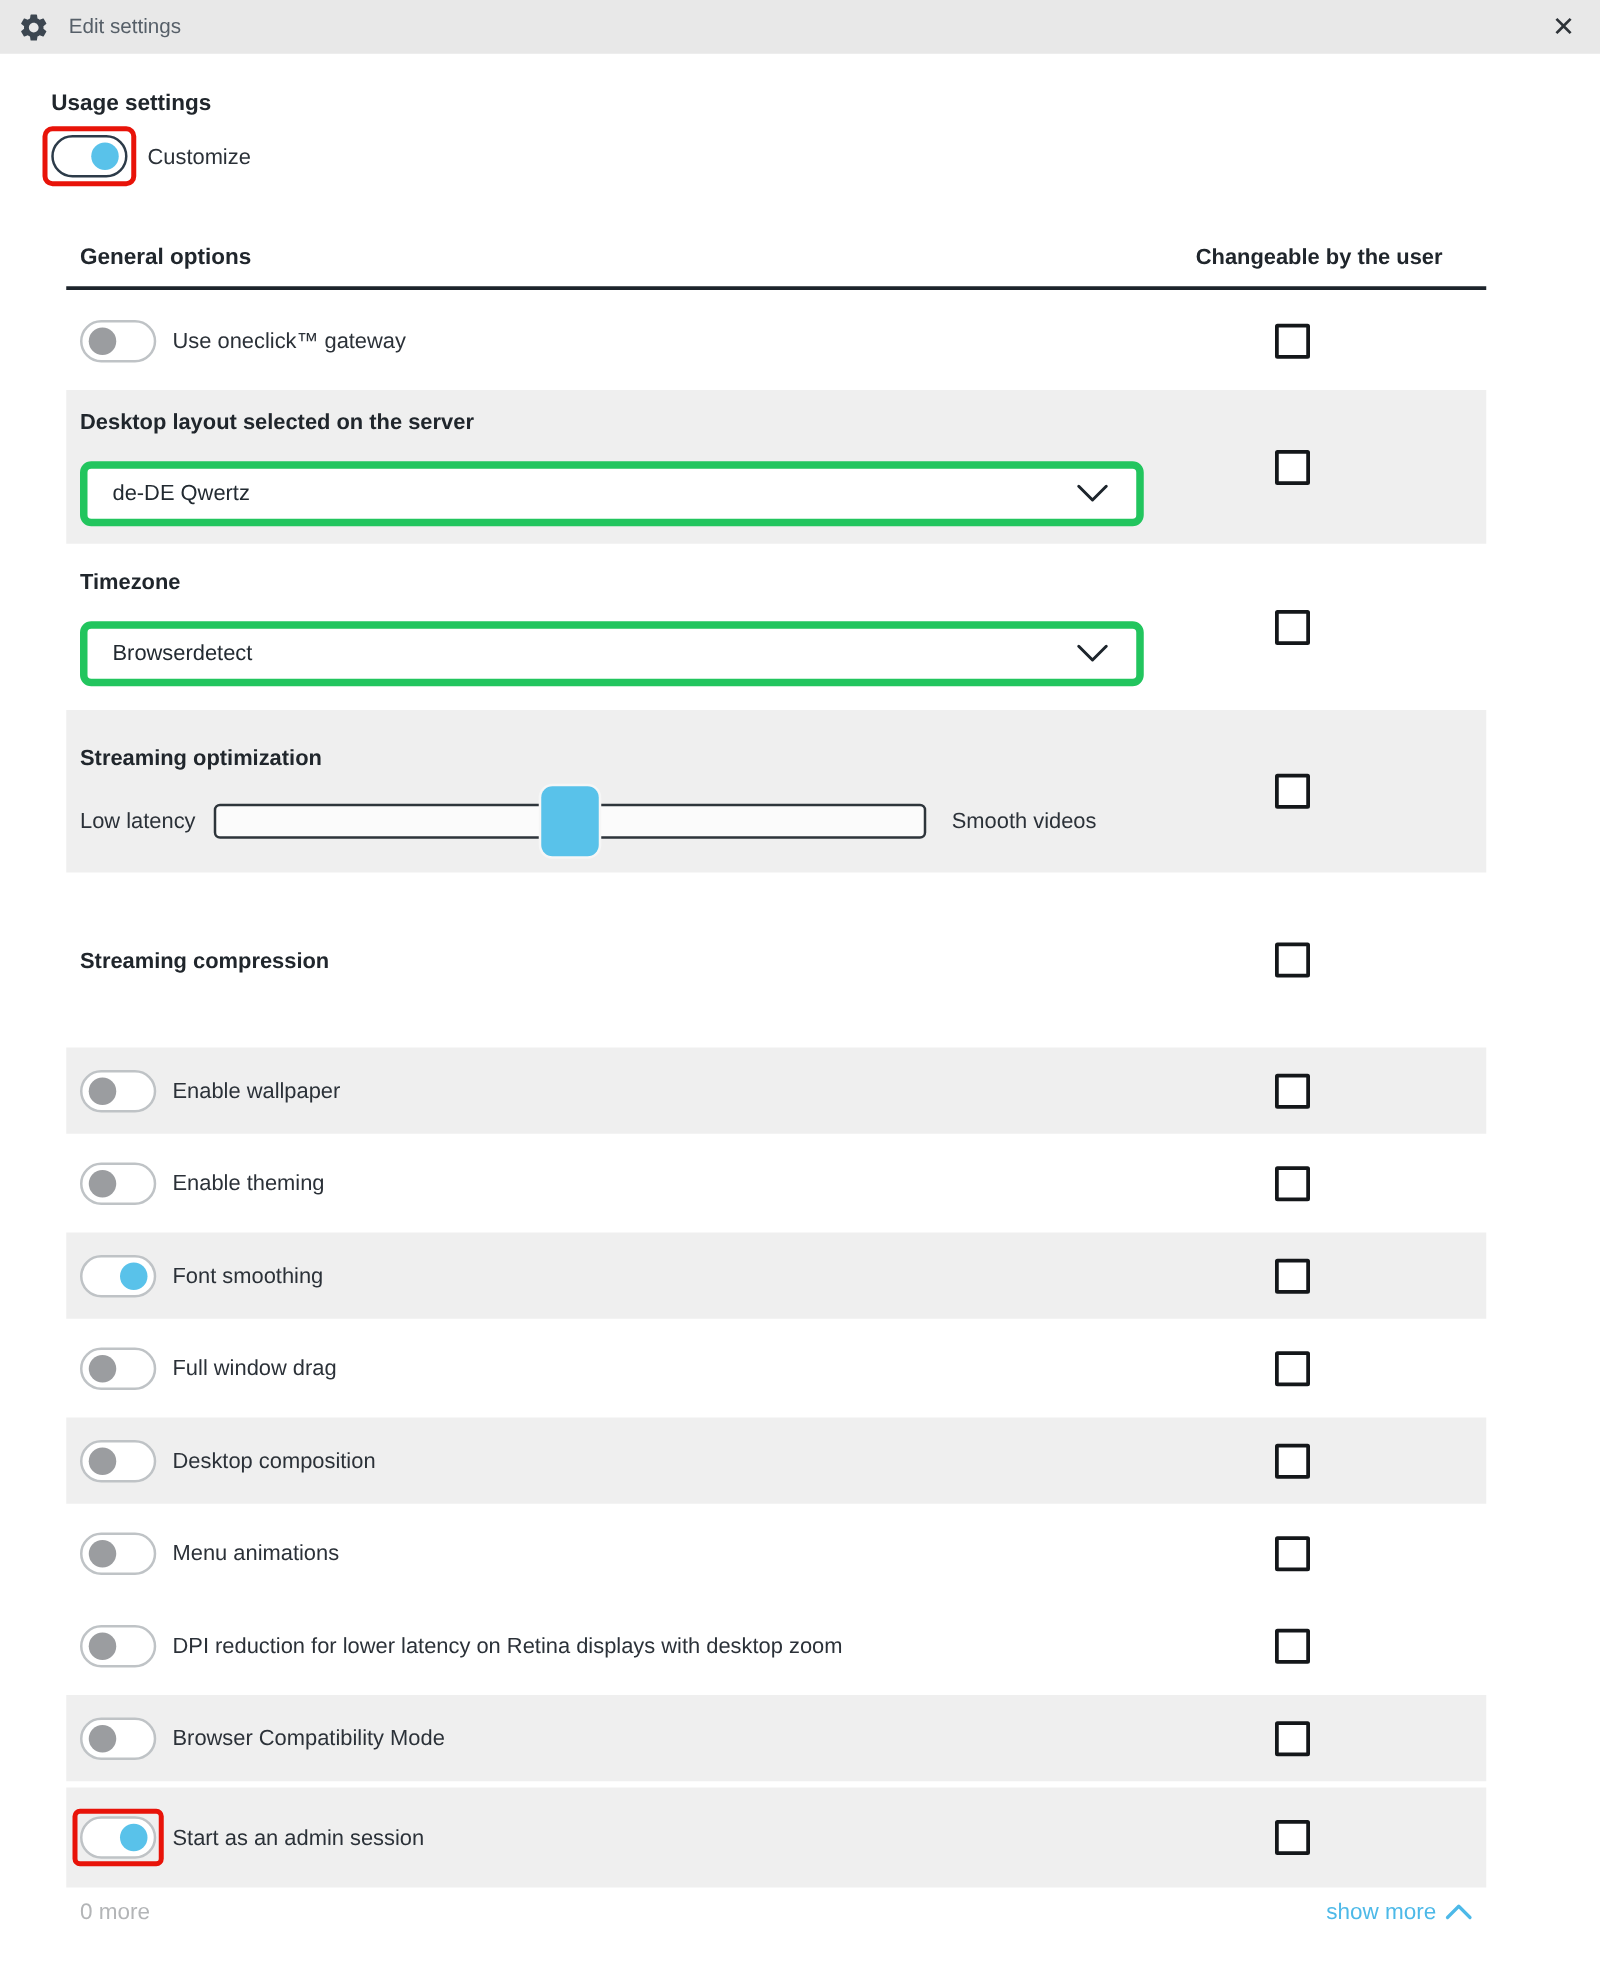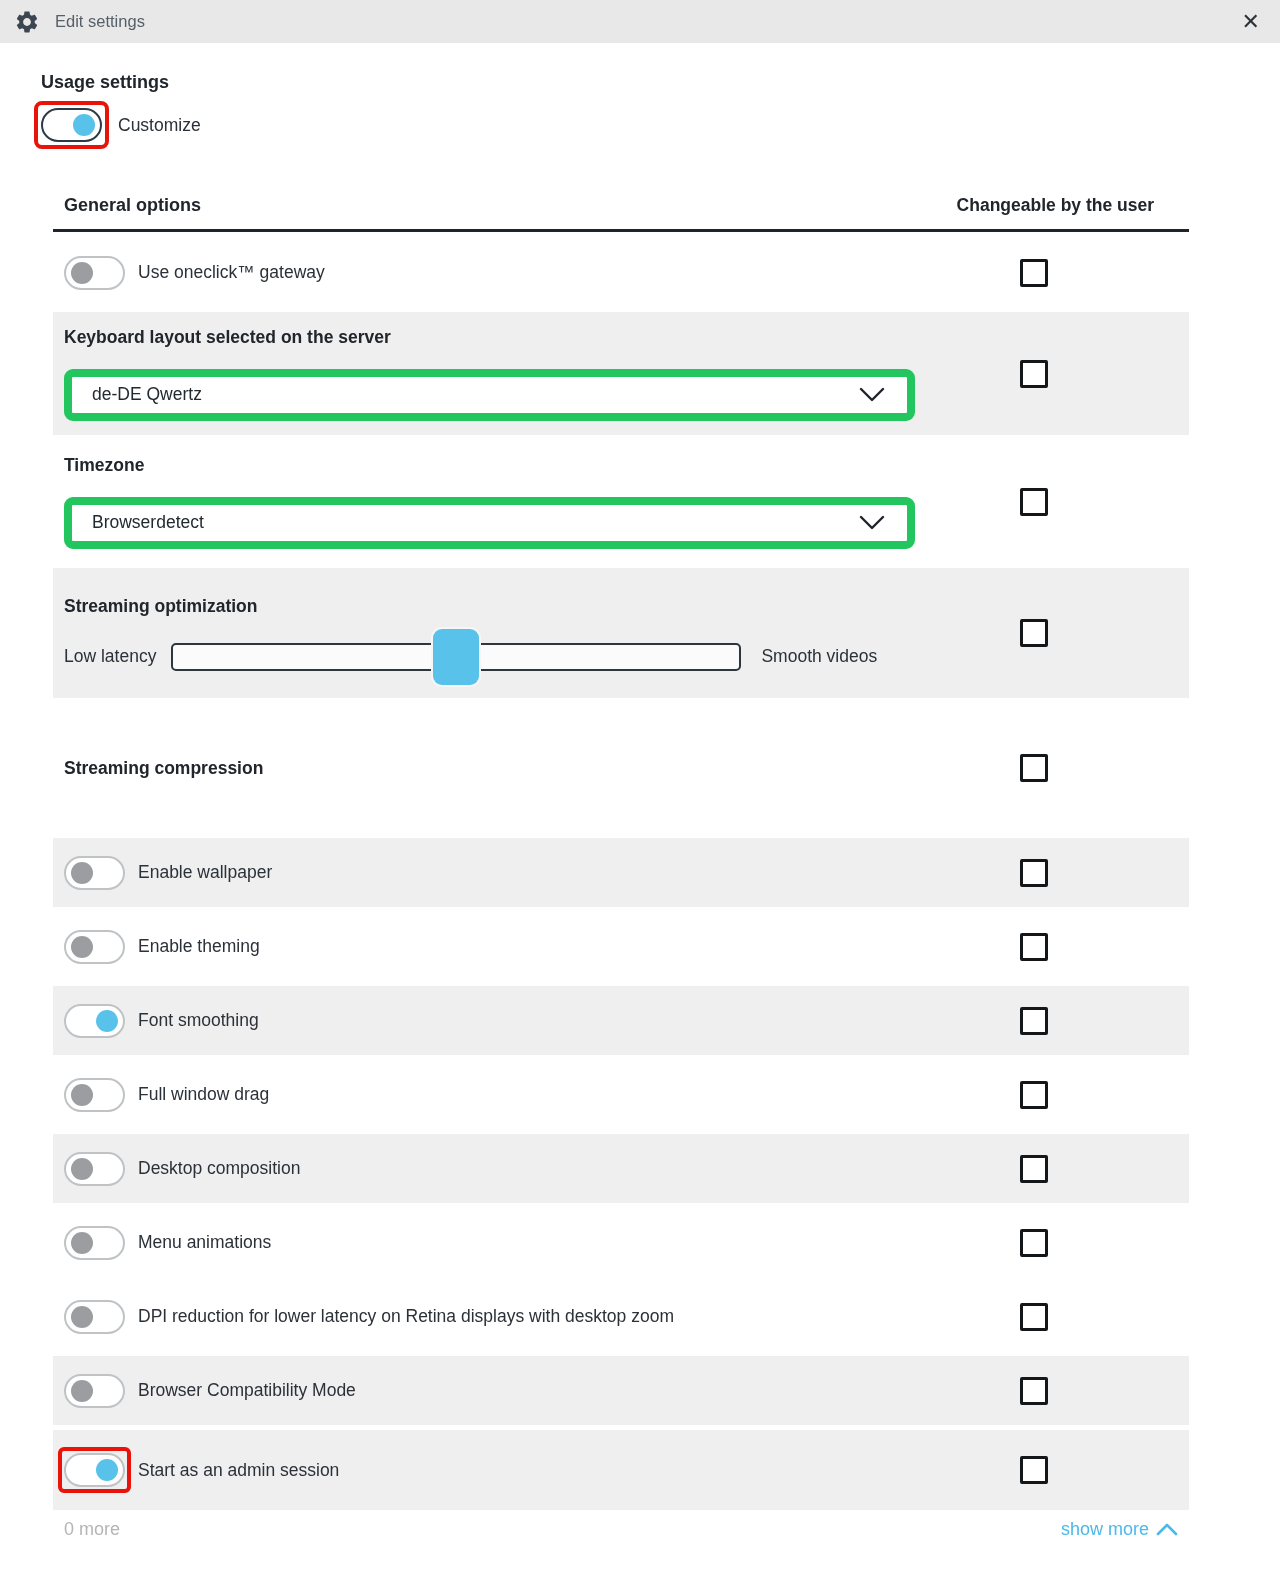--- a/index.html
+++ b/index.html
@@ -49,21 +49,21 @@
   .toggle-wrap { display:inline-flex; margin-right:13px; }
   .toggle-row .toggle-wrap.highlight-box { margin-left:-6px; margin-right:7px; padding:2px; border-radius:6px; }
   .customize-row .highlight-box { margin-left:-7px; }
 
   
   .checkbox { width:28px; height:28px; border:3px solid #14171a; border-radius:2px; background:#fff;
     flex:0 0 auto; margin-right:130px; cursor:pointer; }
 
   
   .select-col .sec-label { font-size:17.5px; font-weight:bold; color:#20262c; }
-  .dropdown { margin-top:21px; width:851px; height:52px; background:#fff; border:8px solid #22c55e;
+  .dropdown { margin-top:21px; width:851px; height:52px; background:#fff; border:6px solid #22c55e;
     border-radius:9px; display:flex; align-items:center; justify-content:space-between;
     padding:0 21px 0 20px; cursor:pointer; }
   .dropdown .value { font-size:17.5px; color:#222a31; }
 
   
   .slider-col .sec-label { font-size:17.5px; font-weight:bold; color:#20262c; }
   .slider-line { margin-top:26px; display:flex; align-items:center; }
   .slider-line .side-label { font-size:17.5px; color:#2b3138; flex:0 0 auto; }
   .slider-track { position:relative; width:570px; height:28px; border:2px solid #2e353b; border-radius:5px;
     margin:0 20px 0 15px; flex:0 0 auto; }
@@ -113,21 +113,21 @@
     <span class="toggle-wrap">
       <span class="toggle off">
               <span class="knob"></span>
             </span>
     </span>
     <span class="row-label grow">Use oneclick™ gateway</span>
     <span class="checkbox"></span>
   </div>
         <div class="row select-row shaded">
     <div class="grow select-col">
-      <div class="sec-label">Keyboard layout selected on the server</div>
+      <div class="sec-label">Desktop layout selected on the server</div>
       <div class="dropdown">
         <span class="value">de-DE Qwertz</span>
         <svg width="28" height="16" viewBox="0 0 28 16">
           <polyline points="3,2 14,13 25,2" fill="none" stroke="#1d252c" stroke-width="2.4" stroke-linecap="round" stroke-linejoin="round"></polyline>
         </svg>
       </div>
     </div>
     <span class="checkbox"></span>
   </div>
         <div class="row select-row">

